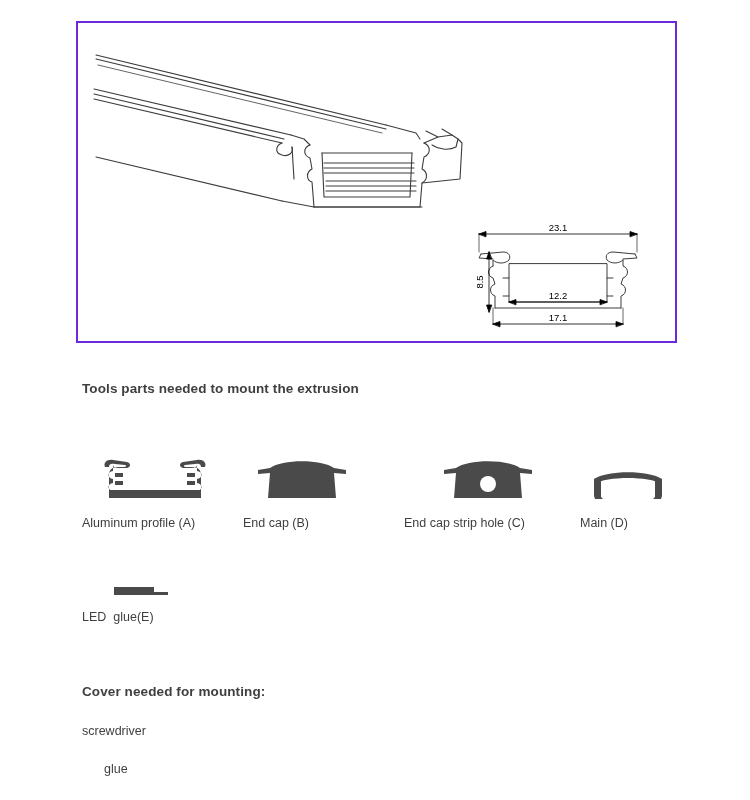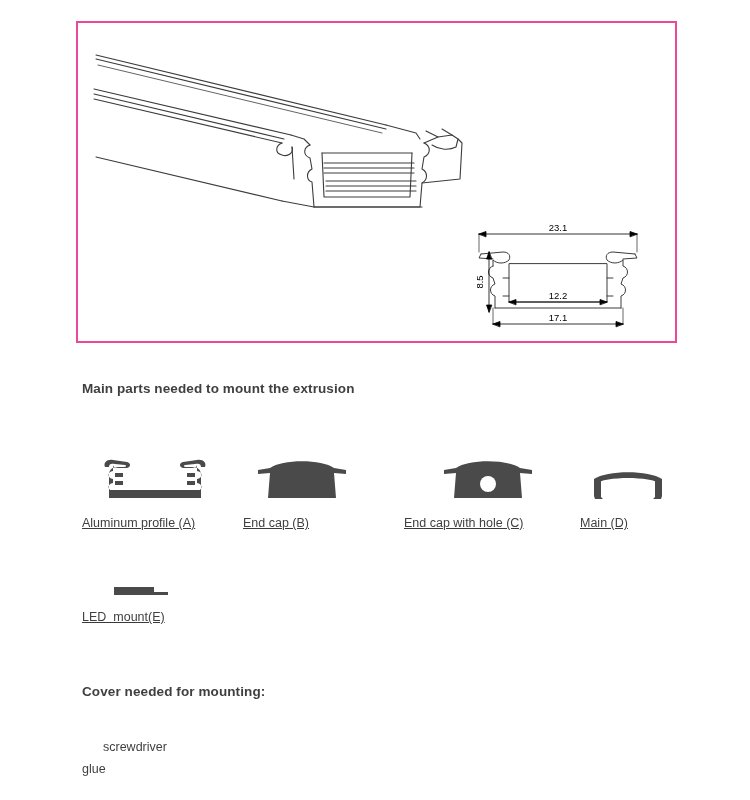--- a/index.html
+++ b/index.html
@@ -17,21 +17,21 @@
     overflow: hidden;
   }
 
   
   .drawing-frame {
     position: absolute;
     left: 76px;
     top: 21px;
     width: 601px;
     height: 322px;
-    border: 2px solid #ec4899;
+    border: 2px solid #6d28d9;
     box-sizing: border-box;
     background: #ffffff;
   }
   .iso-view {
     position: absolute;
     left: 8px;
     top: 6px;
     width: 380px;
     height: 200px;
   }
@@ -58,28 +58,27 @@
   #heading-tools { left: 82px; top: 684px; }
 
   .body-line {
     position: absolute;
     left: 82px;
     font-size: 12.5px;
     font-weight: normal;
     color: #3f3f3f;
     white-space: pre;
   }
-  #tool-0 { top: 740px; margin-left: 21px; }
-  #tool-1 { top: 762px; }
+  #tool-0 { top: 724px; }
+  #tool-1 { top: 762px; margin-left: 22px; }
 
   
   .part {
     position: absolute;
     width: 160px;
-    text-decoration: underline;
   }
   .part-figure {
     position: relative;
     height: 60px;
     display: flex;
     align-items: flex-end;
     justify-content: flex-start;
   }
   .part-figure svg { display: block; }
   .part-label {
@@ -229,21 +228,21 @@
         <path d="M154 104 L147 101.5 L147 106.5 Z" fill="#000000"></path>
 
         <path d="M24 88 L24 104" stroke-width="0.6"></path>
         <path d="M154 88 L154 104" stroke-width="0.6"></path>
       </g>
       <text x="89" y="101" text-anchor="middle" font-family="Liberation Sans, sans-serif" font-size="9.5" fill="#000000" stroke="none">17.1</text>
     </svg>
   </div>
 </div>
 
-<div class="heading" id="heading-parts">Main parts needed to mount the extrusion</div>
+<div class="heading" id="heading-parts">Tools parts needed to mount the extrusion</div>
 
 <div class="part" id="part-a">
   <div class="part-figure">
     <svg width="108" height="48" viewBox="0 0 108 48" fill="#4a4a4a" stroke="none">
       <path d="M4 10
                C 2 6, 6 2, 12 3
                L 26 5
                C 30 6, 30 10, 26 11
                L 18 11
                C 14 11, 12 10, 12 8
@@ -317,21 +316,21 @@
                L 90 17
                L 78 16
                L 80 41
                L 12 41
                L 14 16
                L 2 17
                Z"></path>
       <circle cx="46" cy="27" r="8" fill="#ffffff"></circle>
     </svg>
   </div>
-  <div class="part-label">End cap with hole (C)</div>
+  <div class="part-label">End cap strip hole (C)</div>
 </div>
 
 <div class="part" id="part-d">
   <div class="part-figure">
     <svg width="74" height="40" viewBox="0 0 74 40" fill="#4a4a4a" stroke="none">
       <path d="M3 14
                C 16 5, 58 5, 71 14
                L 71 19
                C 58 11, 16 11, 3 19
                Z"></path>
@@ -341,20 +340,20 @@
   </div>
   <div class="part-label">Main (D)</div>
 </div>
 
 <div class="part" id="part-e">
   <div class="part-figure">
     <svg width="62" height="16" viewBox="0 0 62 16" fill="#4a4a4a" stroke="none">
       <path d="M4 4 L44 4 L44 9 L58 9 L58 12 L4 12 Z"></path>
     </svg>
   </div>
-  <div class="part-label">LED  mount(E)</div>
+  <div class="part-label">LED  glue(E)</div>
 </div>
 
 <div class="heading" id="heading-tools">Cover needed for mounting:</div>
 
 <div class="body-line" id="tool-0">screwdriver</div>
 
 <div class="body-line" id="tool-1">glue</div>
 
 </body></html>

